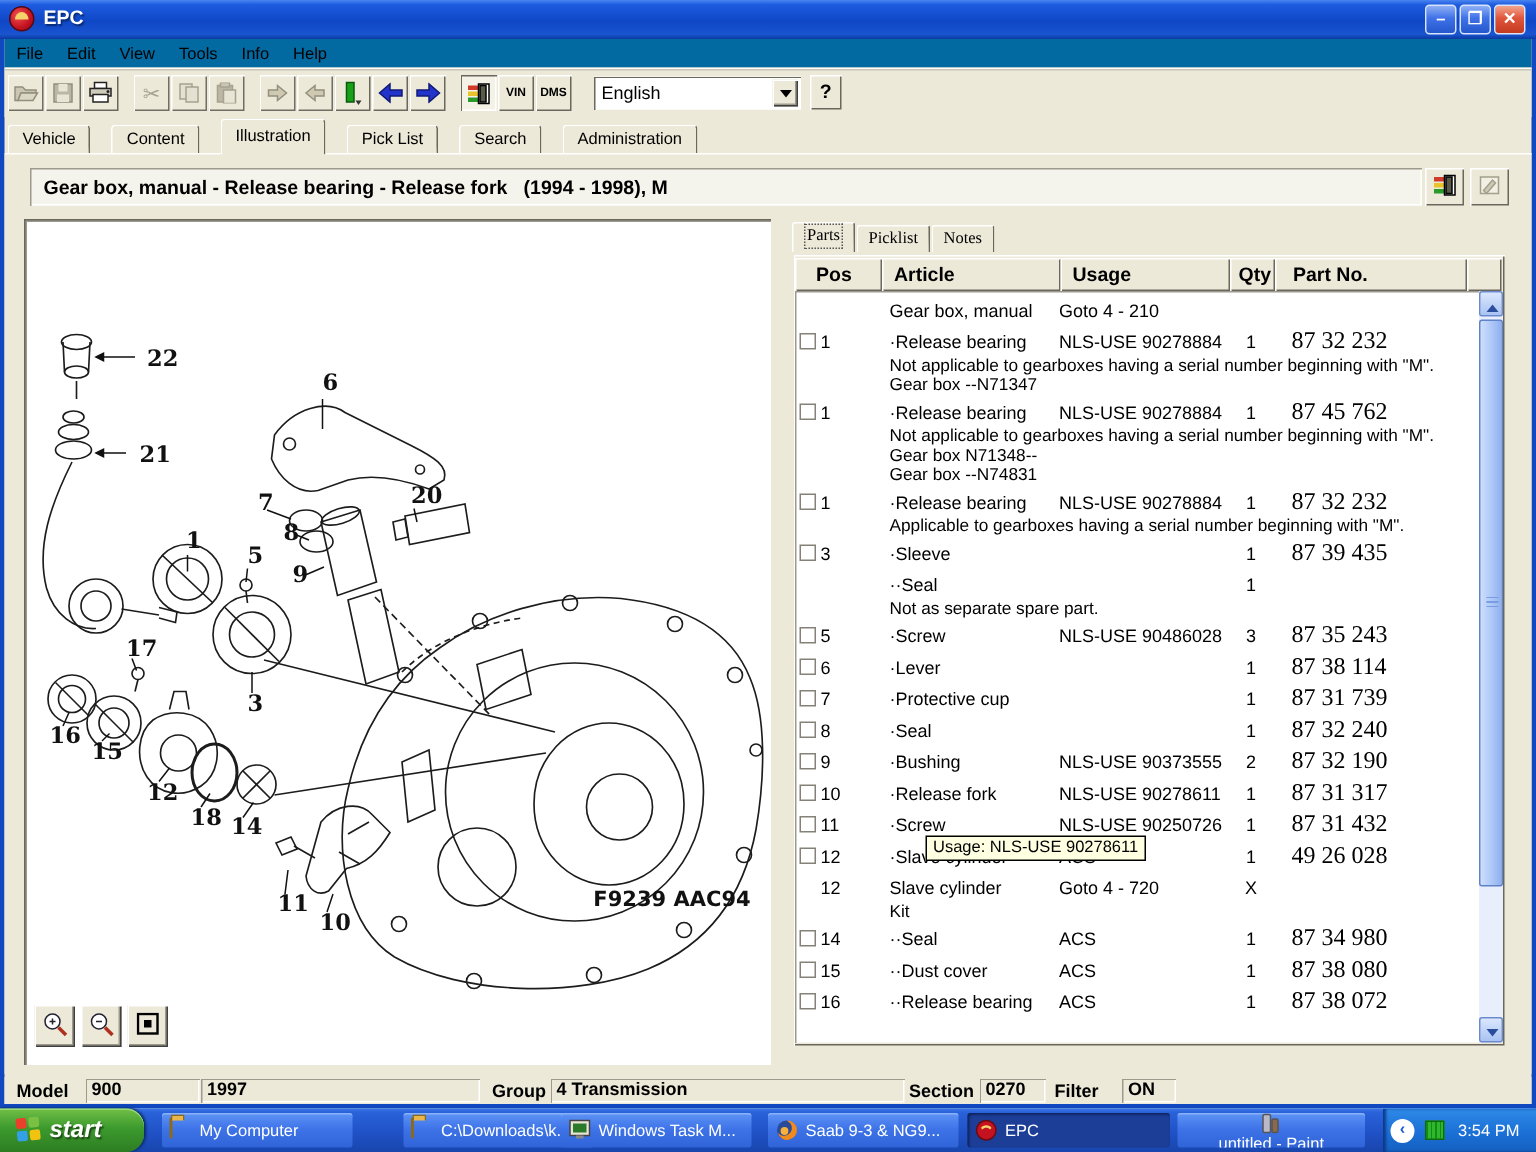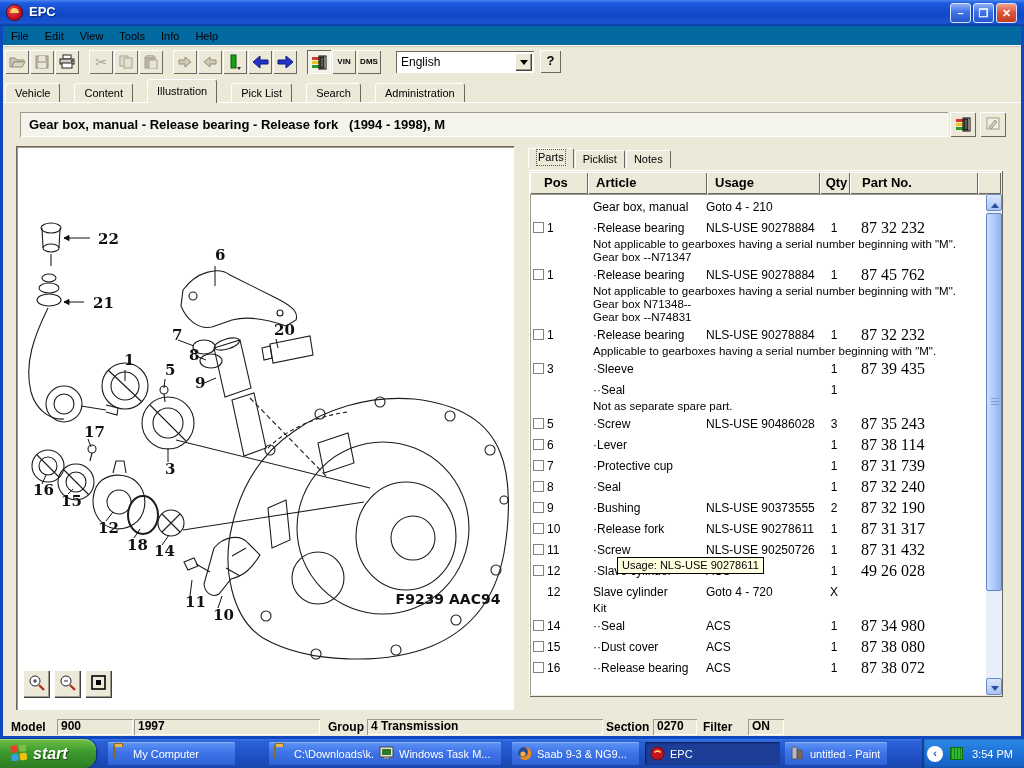--- a/index.html
+++ b/index.html
@@ -69,21 +69,21 @@
   
   .drawpanel { position:absolute; left:16px; top:146px; width:498px; height:564px; background:#fff;
     box-shadow: inset 1px 1px 0 #6a675c, inset 2px 2px 0 #9d9a8d, inset -1px -1px 0 #ffffff; }
   .drawpanel svg.fig { position:absolute; left:2px; top:2px; }
   .zoombtns { position:absolute; left:7px; top:524px; display:flex; }
   .zbtn { width:27px; height:28px; margin-right:4px; display:flex; align-items:center; justify-content:center; }
 
   
   .ptabs { position:absolute; left:528px; top:148px; display:flex; align-items:flex-end; height:20px; }
   .ptab { height:18px; line-height:17px; padding:0 7px; background:#ece9d8; margin-right:1px;
-    border:1px solid #6a675c; border-bottom:none; border-top-color:#fff; border-left-color:#fff; border-radius:2px 2px 0 0; }
+    border:1px solid #6a675c; border-bottom:none; border-top-color:#fff; border-left-color:#fff; border-radius:2px 2px 0 0;font-family:Liberation Serif, serif; }
   .ptab.active { height:20px; position:relative; z-index:2; }
   .ptab.active .focusrect { outline:1px dotted #555; outline-offset:-1px; display:inline-block; padding:0 2px; }
 
   .tframe { position:absolute; left:529px; top:170px; width:474px; height:527px; background:#ece9d8;
     box-shadow: inset 1px 1px 0 #ffffff, inset -1px -1px 0 #6a675c; }
   .thead { position:absolute; left:1px; top:2px; height:22px; display:flex; }
   .hcell { height:22px; background:#ece9d8; font-weight:bold; font-size:13px; line-height:21px;
     box-shadow: inset 1px 1px 0 #ffffff, inset -1px -1px 0 #6a675c; padding-left:8px; }
   .hc-pos{width:58px; padding-left:14px;} .hc-article{width:119px;} .hc-usage{width:113px;}
   .hc-qty{width:30px; padding-left:3px;text-align:center;} .hc-part{width:128px; padding-left:12px;} .hc-stub{width:23px;}
@@ -781,21 +781,21 @@
       <span class="tlabel">Saab 9-3 &amp; NG9...</span>
     </div>
     <div class="task active" style="left:645px; width:135px;">
       <span class="ticon">
         <svg width="15" height="15">
             <circle cx="7.5" cy="7.5" r="6.5" fill="#c41220" stroke="#6a0a12"></circle>
             <path d="M4 6 C5 3.5 10 3.5 11 6 L10 7 C9 5.5 6 5.5 5 7 Z" fill="#f5d26a"></path>
           </svg></span>
       <span class="tlabel">EPC</span>
     </div>
-    <div class="task" style="left:785px; width:102px;">
+    <div class="task" style="left:785px; width:125px;flex-direction:column;">
       <span class="ticon">
         <svg width="14" height="14">
             <rect x="2" y="1" width="5" height="12" rx="1" fill="#b8b8c8" stroke="#555"></rect>
             <rect x="8" y="4" width="4" height="9" rx="1" fill="#8a6a4a" stroke="#555"></rect>
           </svg></span>
       <span class="tlabel">untitled - Paint</span>
     </div>
     <div class="tray">
       <span class="chev">‹</span>
       <span class="trayicon"></span>

